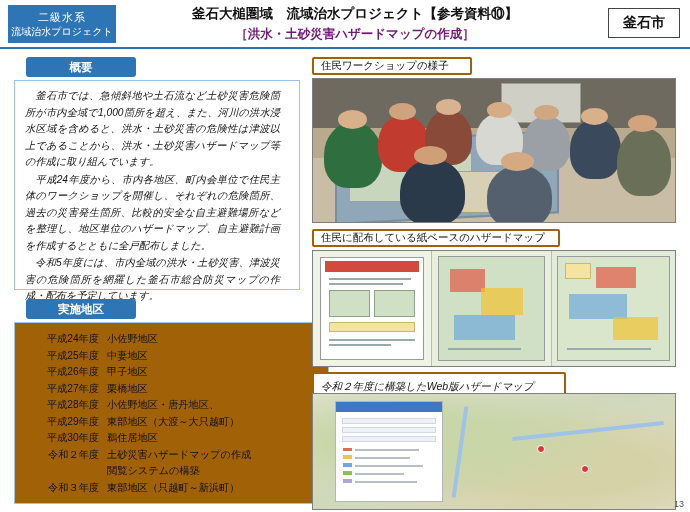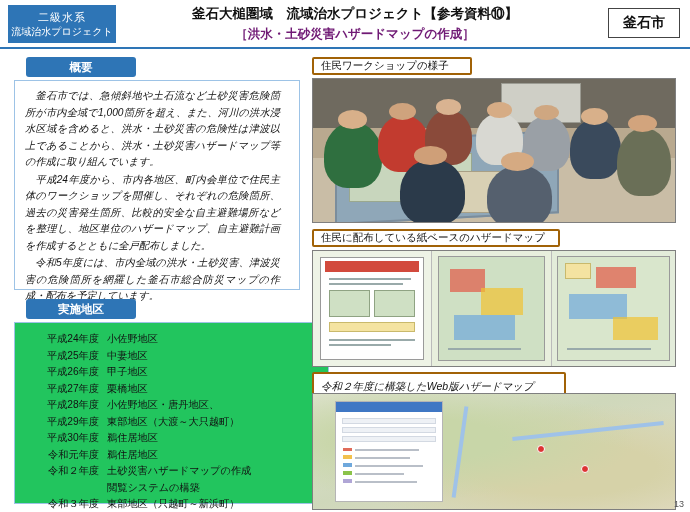--- a/index.html
+++ b/index.html
@@ -59,21 +59,21 @@
   }
   .left-box p {
     margin: 0 11px 0 0; font-size: 10.2px; line-height: 1.62;
     text-align: justify; text-justify: inter-ideograph; font-style: italic;
   }
   .left-box p + p { margin-top: 1px; }
 
   
   .chiku-box {
     position: absolute; left: 14px; top: 322px; width: 315px; height: 182px;
-    border: 1px solid #9dc3e6; background: #22c55e;
+    border: 1px solid #9dc3e6; background: #a16207;
     padding: 8px 6px 4px 14px;
   }
   .chiku-row { font-size: 10.2px; line-height: 1.62; white-space: nowrap; }
   .chiku-row .yr { display: inline-block; width: 78px; text-align: right; padding-right: 8px; }
 
   
   .panel-label {
     background: #ffffff; border: 2px solid #a16207; color: #111;
     font-size: 10.5px; display: flex; align-items: center; padding-left: 7px;
     border-radius: 2px;
@@ -164,21 +164,20 @@
 
 <div class="tab" id="tab-chiku">実施地区</div>
 <div class="chiku-box">
   <div class="chiku-row"><span class="yr">平成24年度</span><span>小佐野地区</span></div>
   <div class="chiku-row"><span class="yr">平成25年度</span><span>中妻地区</span></div>
   <div class="chiku-row"><span class="yr">平成26年度</span><span>甲子地区</span></div>
   <div class="chiku-row"><span class="yr">平成27年度</span><span>栗橋地区</span></div>
   <div class="chiku-row"><span class="yr">平成28年度</span><span>小佐野地区・唐丹地区、</span></div>
   <div class="chiku-row"><span class="yr">平成29年度</span><span>東部地区（大渡～大只越町）</span></div>
   <div class="chiku-row"><span class="yr">平成30年度</span><span>鵜住居地区</span></div>
-  <div class="chiku-row"><span class="yr">令和元年度</span><span>鵜住居地区</span></div>
   <div class="chiku-row"><span class="yr">令和２年度</span><span>土砂災害ハザードマップの作成</span></div>
   <div class="chiku-row"><span class="yr"></span><span>閲覧システムの構築</span></div>
   <div class="chiku-row"><span class="yr">令和３年度</span><span>東部地区（只越町～新浜町）</span></div>
 
 </div>
 
 <div class="panel-label" id="lbl-workshop">住民ワークショップの様子</div>
 <div class="photo-frame" id="ph-workshop">
   <div class="ws">
     <div class="wall"></div>

